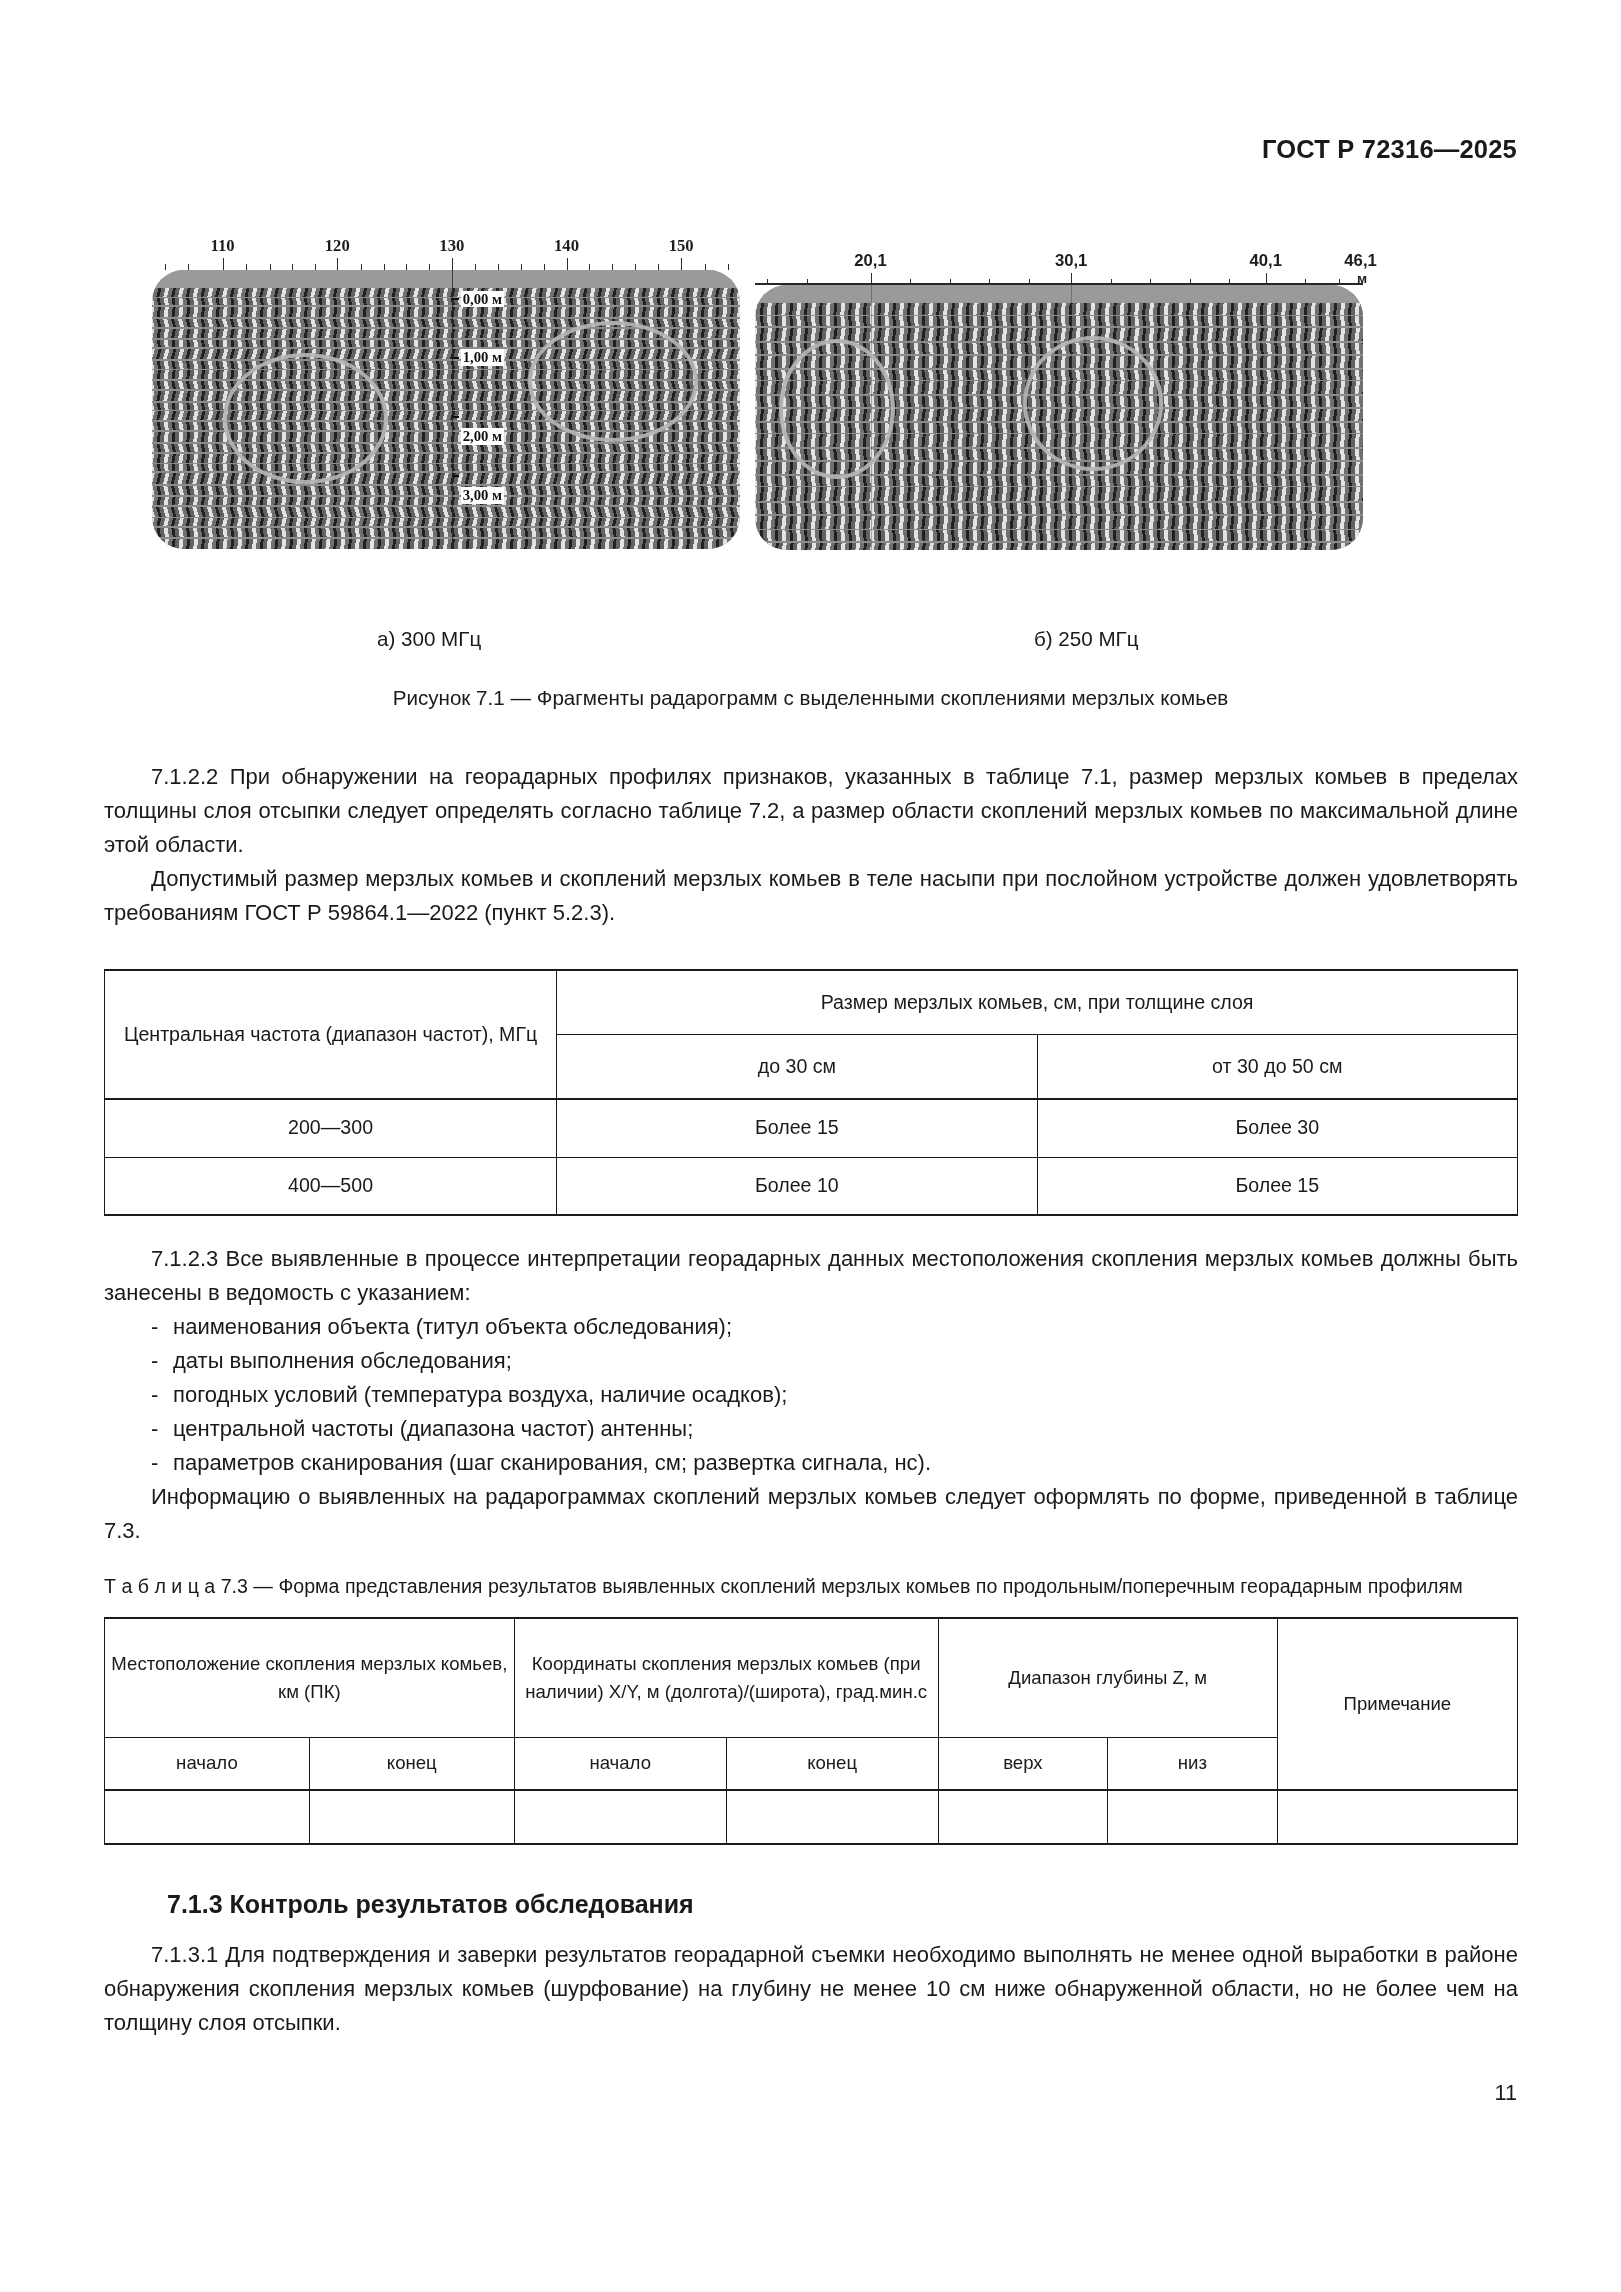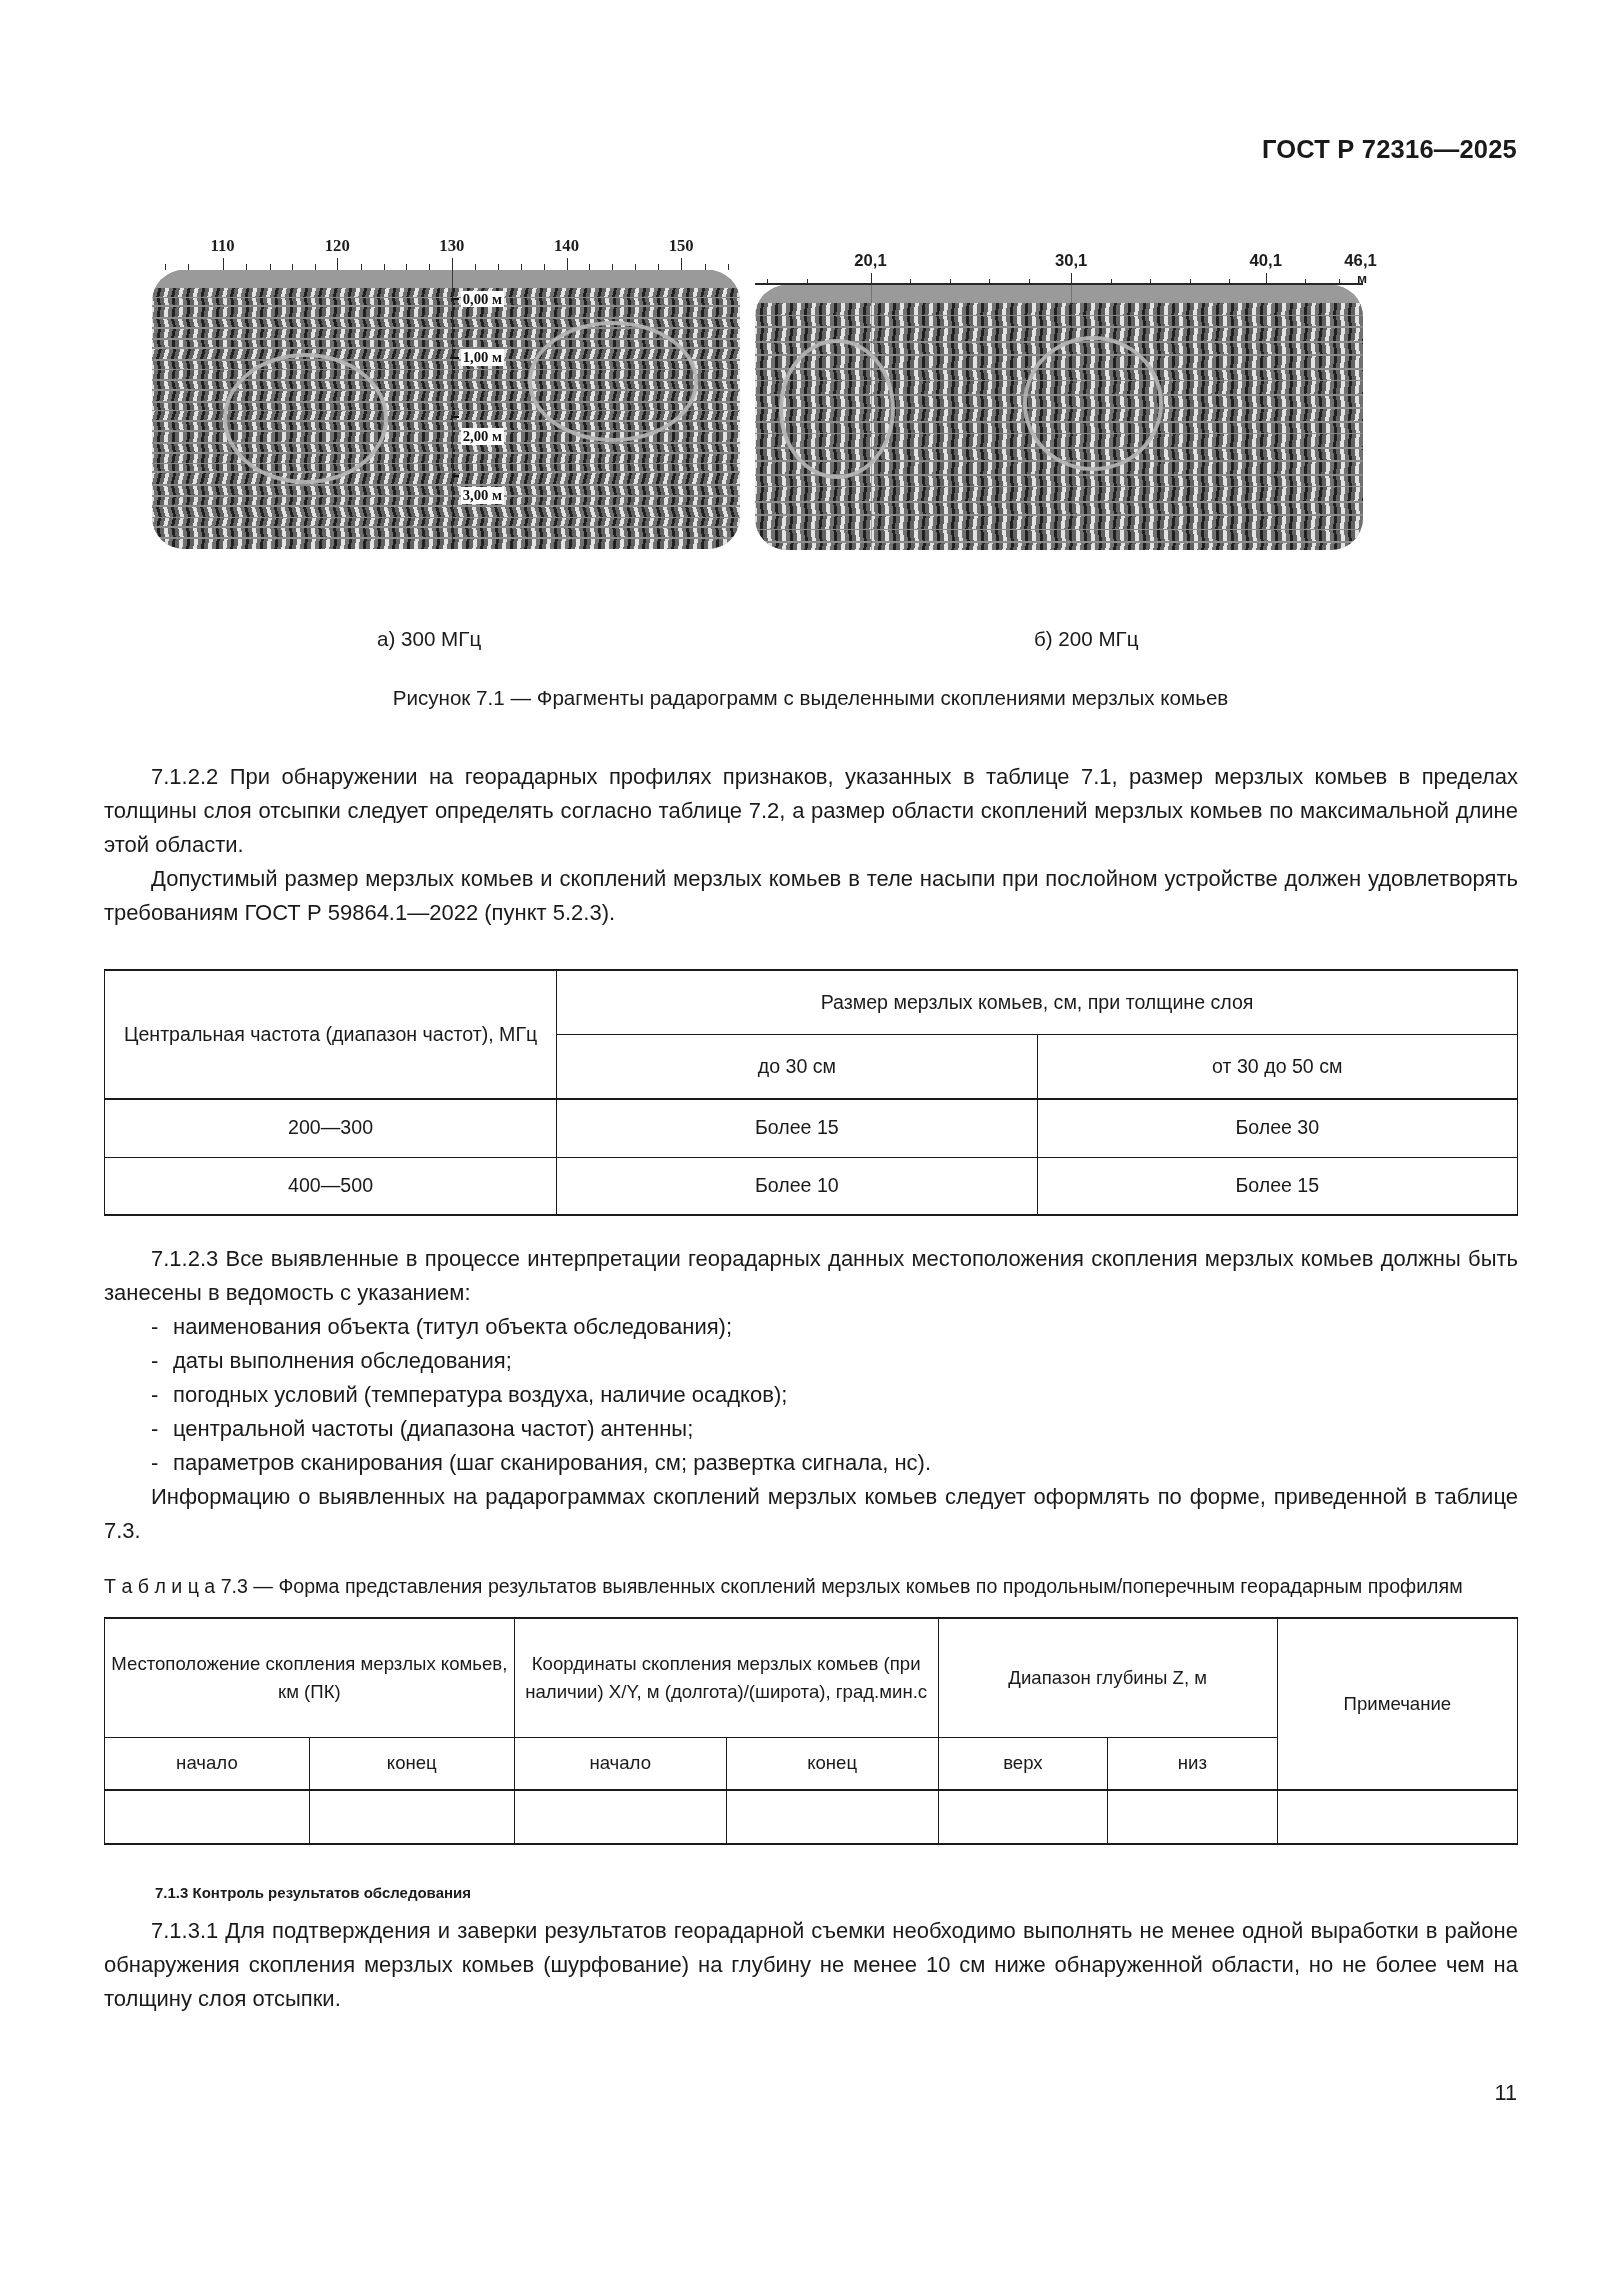--- a/index.html
+++ b/index.html
@@ -235,23 +235,23 @@
 
   .t72 td.hcell { height: 51px; }
   .t72 td.vcell { height: 45px; }
 
   .t73 td { font-size: 18.6px; line-height: 25.5px; }
   .t73 td.grp   { height: 106px; }
   .t73 td.sub   { height: 39px; }
   .t73 td.blank { height: 41px; }
 
   h3.section {
-    font-size: 15px;
+    font-size: 25px;
     font-weight: bold;
-    margin: 4px;
+    margin: 16px;
     line-height: 35px;
     text-indent: 47px;
   }
 
   .page-number {
     position: absolute;
     right: 104px;
     top: 2080px;
     font-size: 21.6px;
   }
@@ -405,21 +405,21 @@
 
           <div class="ellipse" style="left:4%; top:54px; width:108px; height:132px;"></div>
           <div class="ellipse" style="left:44%; top:51px; width:132px; height:127px;"></div>
 
         </div>
       </div>
     </div>
 
     <div class="subcaptions">
       <div class="subcap subcap-a">а) 300 МГц</div>
-      <div class="subcap subcap-b">б) 200 МГц</div>
+      <div class="subcap subcap-b">б) 250 МГц</div>
     </div>
 
     <div class="fig-caption">Рисунок 7.1 — Фрагменты радарограмм с выделенными скоплениями мерзлых комьев</div>
   </div>
 
   <div class="body">
 
     <p class="para">7.1.2.2 При обнаружении на георадарных профилях признаков, указанных в таблице 7.1, размер мерзлых комьев в пределах толщины слоя отсыпки следует определять согласно таблице 7.2, а размер области скоплений мерзлых комьев по максимальной длине этой области.</p>
     <p class="para">Допустимый размер мерзлых комьев и скоплений мерзлых комьев в теле насыпи при послойном устройстве должен удовлетворять требованиям ГОСТ Р 59864.1—2022 (пункт 5.2.3).</p>
 

